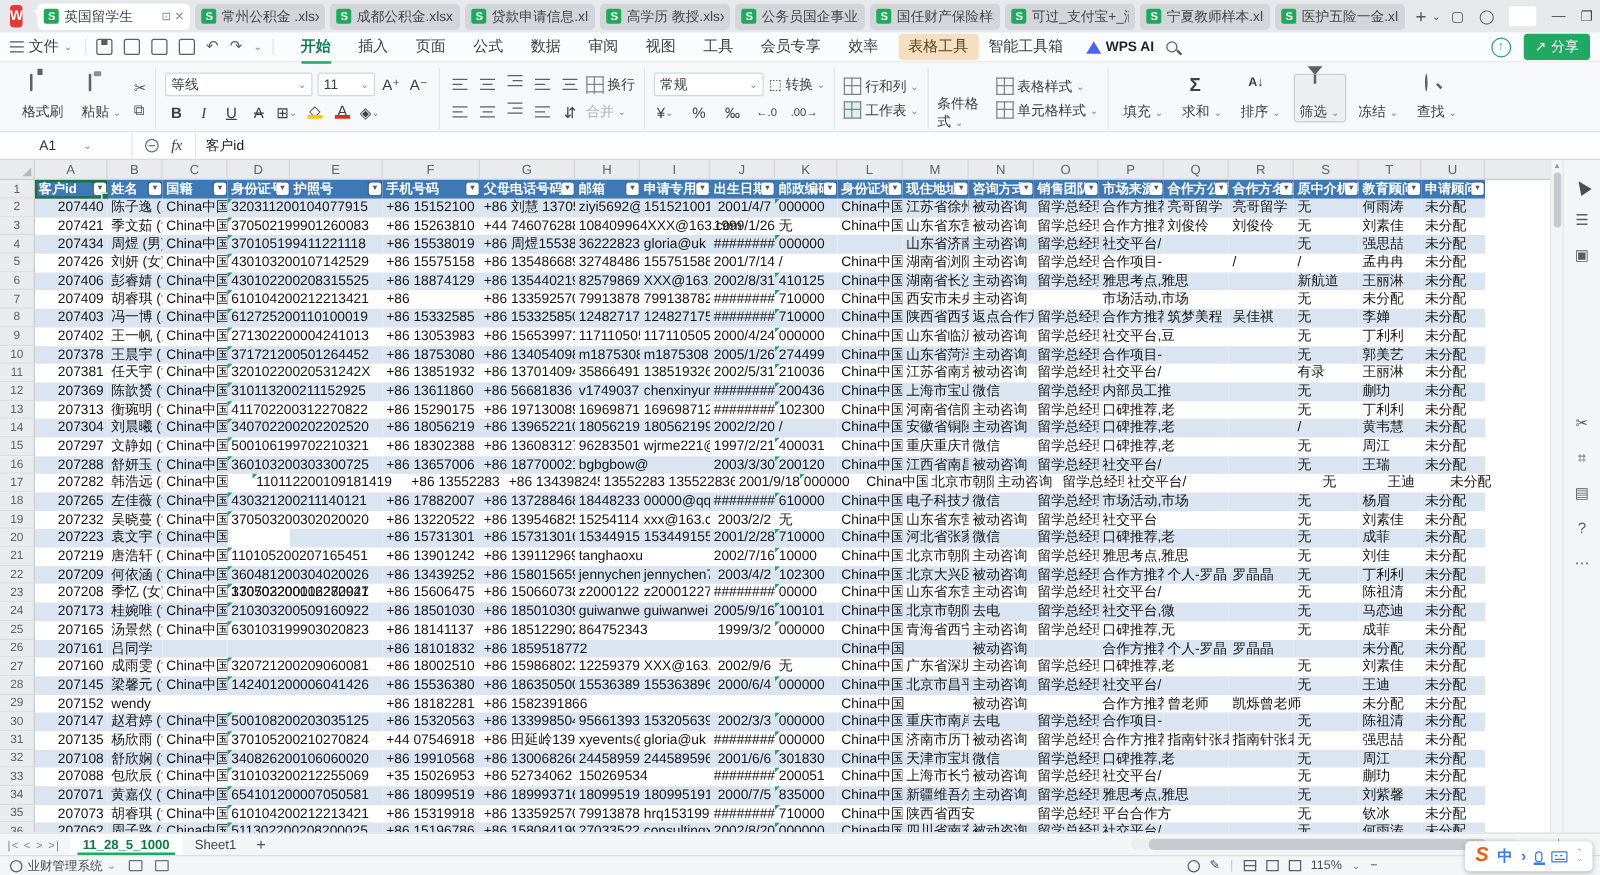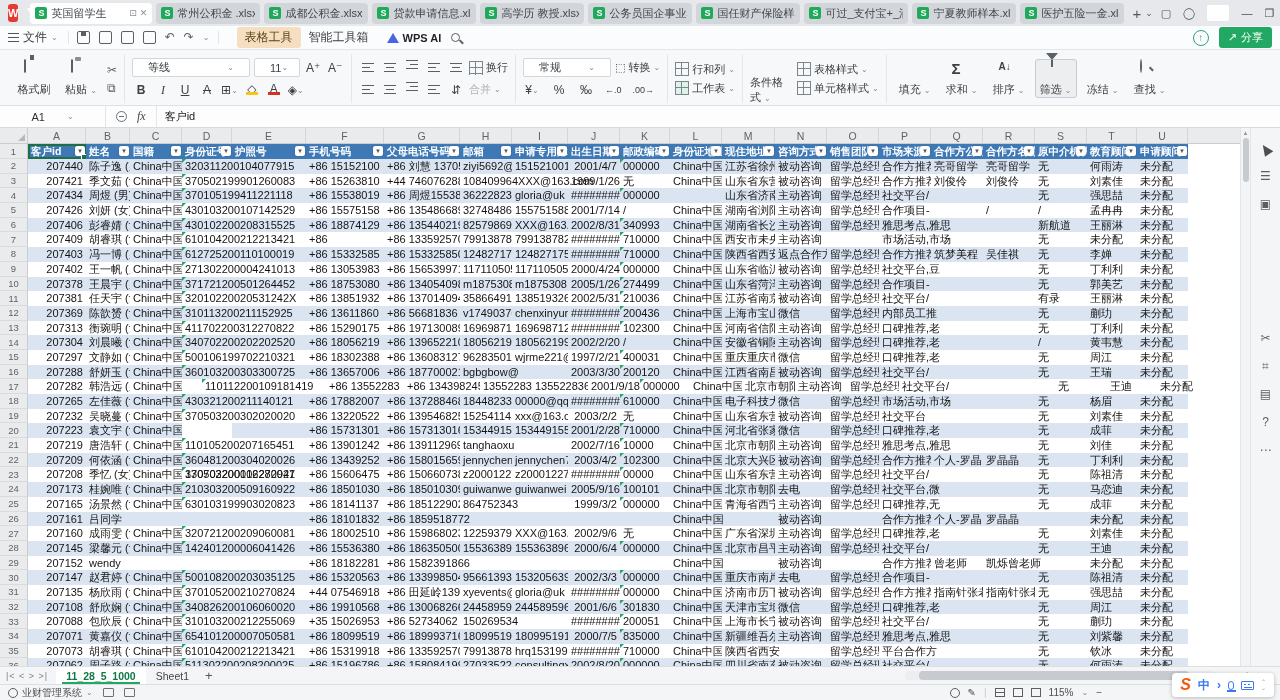--- a/index.html
+++ b/index.html
@@ -51,21 +51,21 @@
   .rgroup { display:flex; align-items:center; padding:0 7px; border-right:1px solid #e4e6e9; gap:5px; }
   .bigbtn { width:42px; display:flex; flex-direction:column; align-items:center; justify-content:center; gap:2px; color:#3c4043; font-size:11px; }
   .bigbtn .bicon { width:20px; height:20px; position:relative; }
   .brush { border:1.4px solid #596066; border-radius:2px; width:16px; height:12px; margin:3px auto 0; position:relative; }
   .brush:after { content:""; position:absolute; top:-5px; left:5px; width:4px; height:5px; background:#596066; }
   .clip { border:1.4px solid #596066; border-radius:2px; width:14px; height:17px; margin:1px auto 0; position:relative; }
   .clip:after { content:""; position:absolute; top:-3px; left:3px; width:6px; height:4px; background:#8a9096; border-radius:1px; }
   .smallcol { display:flex; flex-direction:column; gap:4px; font-size:12px; color:#596066; }
   .vstack { display:flex; flex-direction:column; justify-content:center; gap:4px; }
   .hrow { display:flex; align-items:center; gap:4px; }
-  .selbox { background:#fff; border:1px solid #d4d7da; border-radius:2px; height:19px; display:flex; align-items:center; padding:0 15px; color:#3c4043; font-size:11px; justify-content:space-between; }
+  .selbox { background:#fff; border:1px solid #d4d7da; border-radius:2px; height:19px; display:flex; align-items:center; padding:0 4px; color:#3c4043; font-size:11px; justify-content:space-between; }
   .fontsel { width:118px; } .sizesel { width:46px; } .fmtsel { width:88px; }
   .tbtn { min-width:18px; height:18px; display:flex; align-items:center; justify-content:center; color:#3c4043; font-size:12px; border-radius:2px; padding:0 1px; }
   .tbtn.b { font-weight:bold; } .tbtn.i { font-style:italic; font-family:"Liberation Serif",serif; }
   .tbtn.u { text-decoration:underline; } .tbtn.strike { text-decoration:line-through; }
   .colorbar { display:inline-block; width:12px; height:3px; margin-top:-2px; }
   .ic-lines { width:12px; height:10px; background:
       linear-gradient(#596066,#596066) no-repeat 0 0/12px 1.4px,
       linear-gradient(#596066,#596066) no-repeat 0 4px/8px 1.4px,
       linear-gradient(#596066,#596066) no-repeat 0 8px/12px 1.4px; }
   .ic-lines.c { background:
@@ -229,20 +229,32 @@
   </div>
   <div class="qicons">
     <span class="qic save"></span>
     <span class="qic"></span>
     <span class="qic"></span>
     <span class="qic"></span>
     <span class="qic undo">↶</span>
     <span class="qic redo">↷</span>
     <span class="chev">⌄</span>
   </div>
+  <div class="menus" id="menus">
+      <div class="menu active">开始</div>
+      <div class="menu">插入</div>
+      <div class="menu">页面</div>
+      <div class="menu">公式</div>
+      <div class="menu">数据</div>
+      <div class="menu">审阅</div>
+      <div class="menu">视图</div>
+      <div class="menu">工具</div>
+      <div class="menu">会员专享</div>
+      <div class="menu">效率</div>
+    </div>
   <div class="ctxtab">表格工具</div>
   <div class="smarttab">智能工具箱</div>
   <div class="aibadge">
     <span class="aitri"></span>
     <span>WPS AI</span>
   </div>
   <span class="lens"></span>
   <div class="mright">
     <span class="upcirc">↑</span>
     <div class="sharebtn">
@@ -585,21 +597,21 @@
           <div class="c rt" style="width: 58px;"><span>207406</span></div>
           <div class="c" style="width: 44px;"><span>彭睿婧 (女</span></div>
           <div class="c" style="width: 52px;"><span>China中国</span></div>
           <div class="c ovf" style="width: 50px;"><span class="tri"></span><span>430102200208315525</span></div>
           <div class="c" style="width: 74px;"><span></span></div>
           <div class="c" style="width: 78px;"><span>+86 18874129</span></div>
           <div class="c" style="width: 76px;"><span>+86 1354402198</span></div>
           <div class="c" style="width: 52px;"><span>825798695</span></div>
           <div class="c" style="width: 56px;"><span>XXX@163.</span></div>
           <div class="c rt" style="width: 52px;"><span>2002/8/31</span></div>
-          <div class="c" style="width: 50px;"><span class="tri"></span><span>340993</span></div>
+          <div class="c" style="width: 50px;"><span class="tri"></span><span>410125</span></div>
           <div class="c" style="width: 52px;"><span>China中国</span></div>
           <div class="c" style="width: 53px;"><span>湖南省长沙</span></div>
           <div class="c" style="width: 52px;"><span>主动咨询</span></div>
           <div class="c" style="width: 52px;"><span>留学总经理</span></div>
           <div class="c ovf" style="width: 52px;"><span>雅思考点,雅思</span></div>
           <div class="c" style="width: 52px;"><span></span></div>
           <div class="c" style="width: 52px;"><span></span></div>
           <div class="c" style="width: 52px;"><span>新航道</span></div>
           <div class="c" style="width: 50px;"><span>王丽淋</span></div>
           <div class="c" style="width: 51px;"><span>未分配</span></div>

